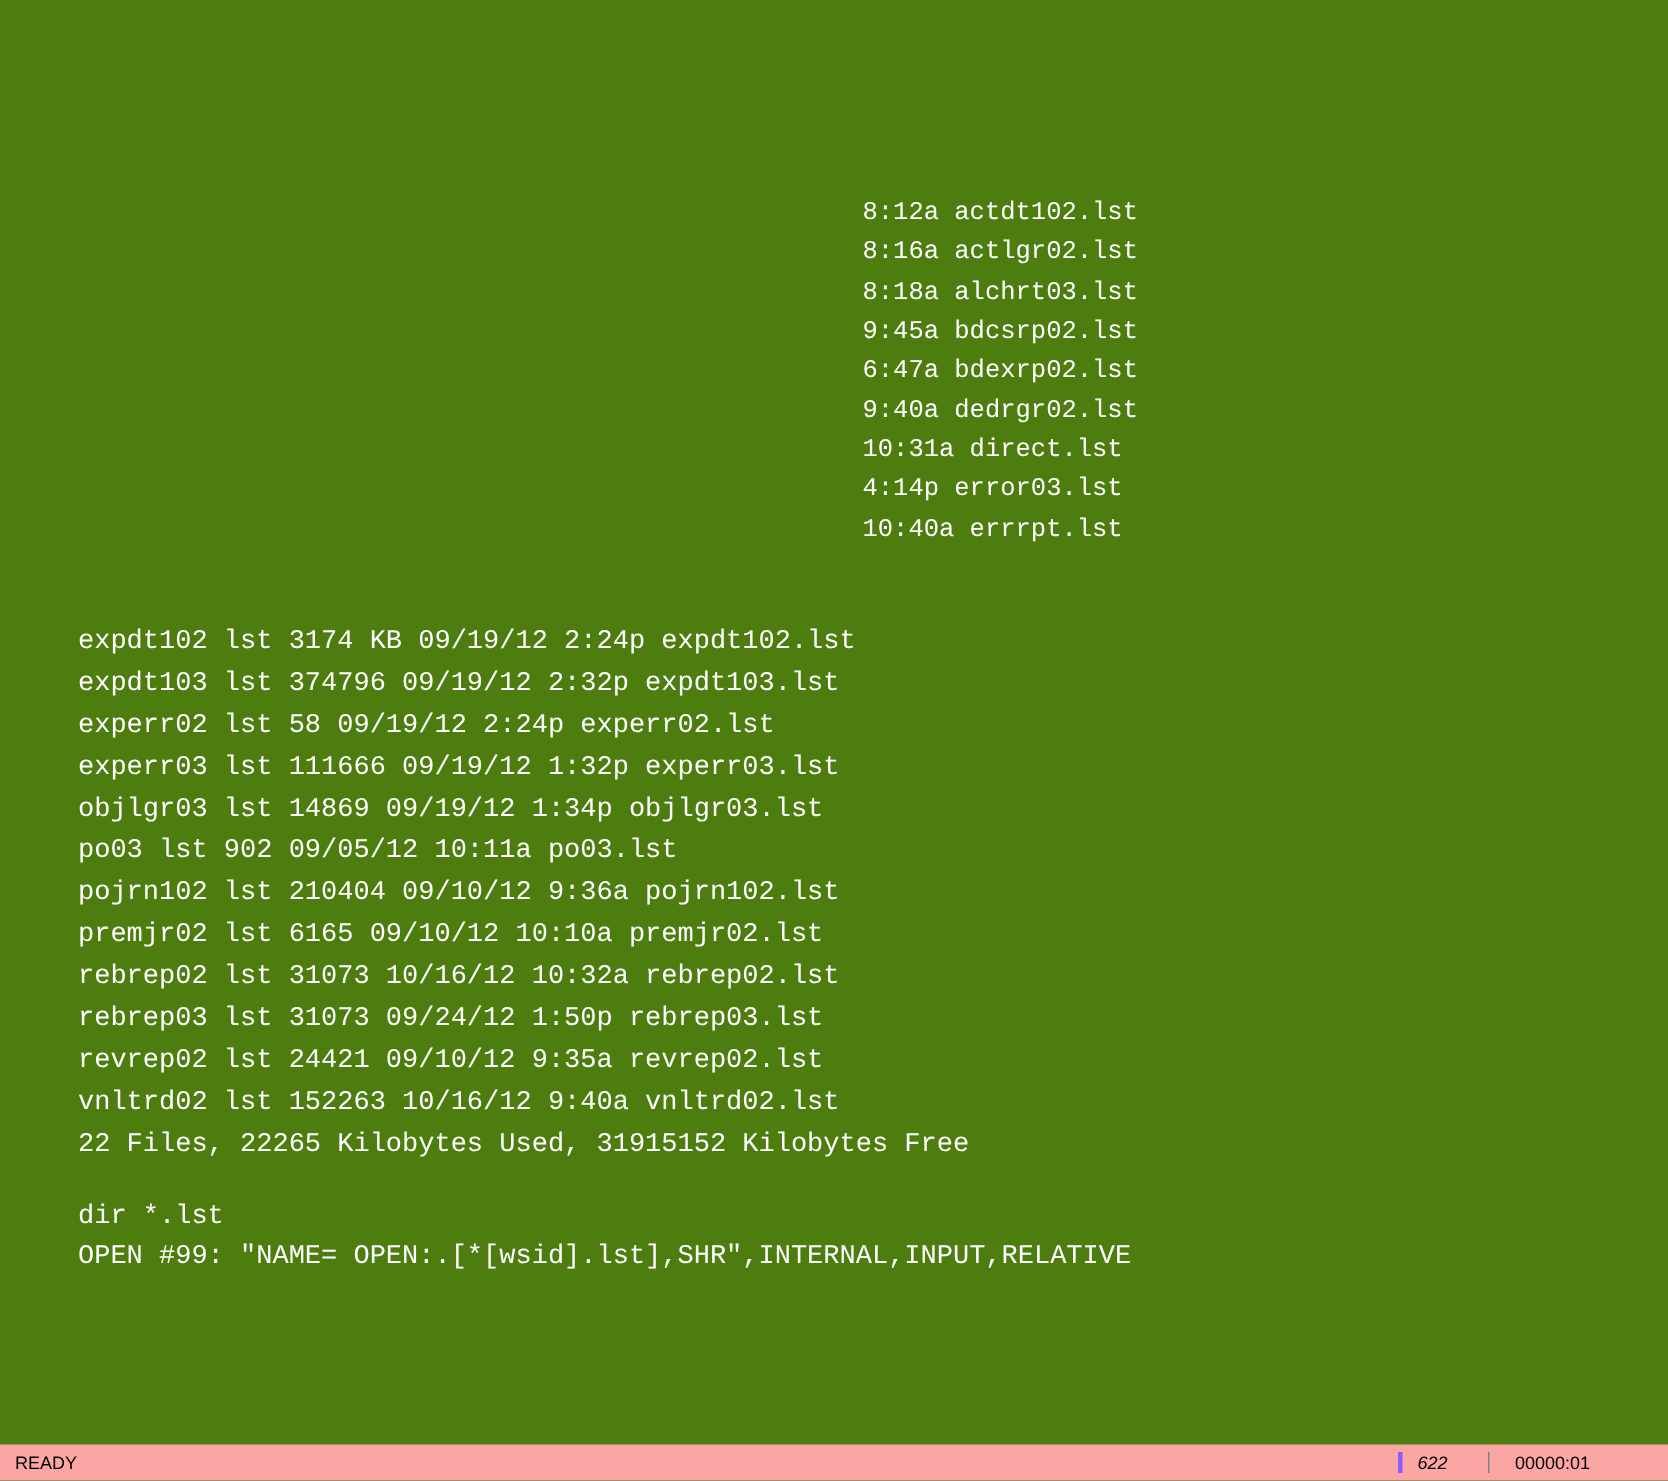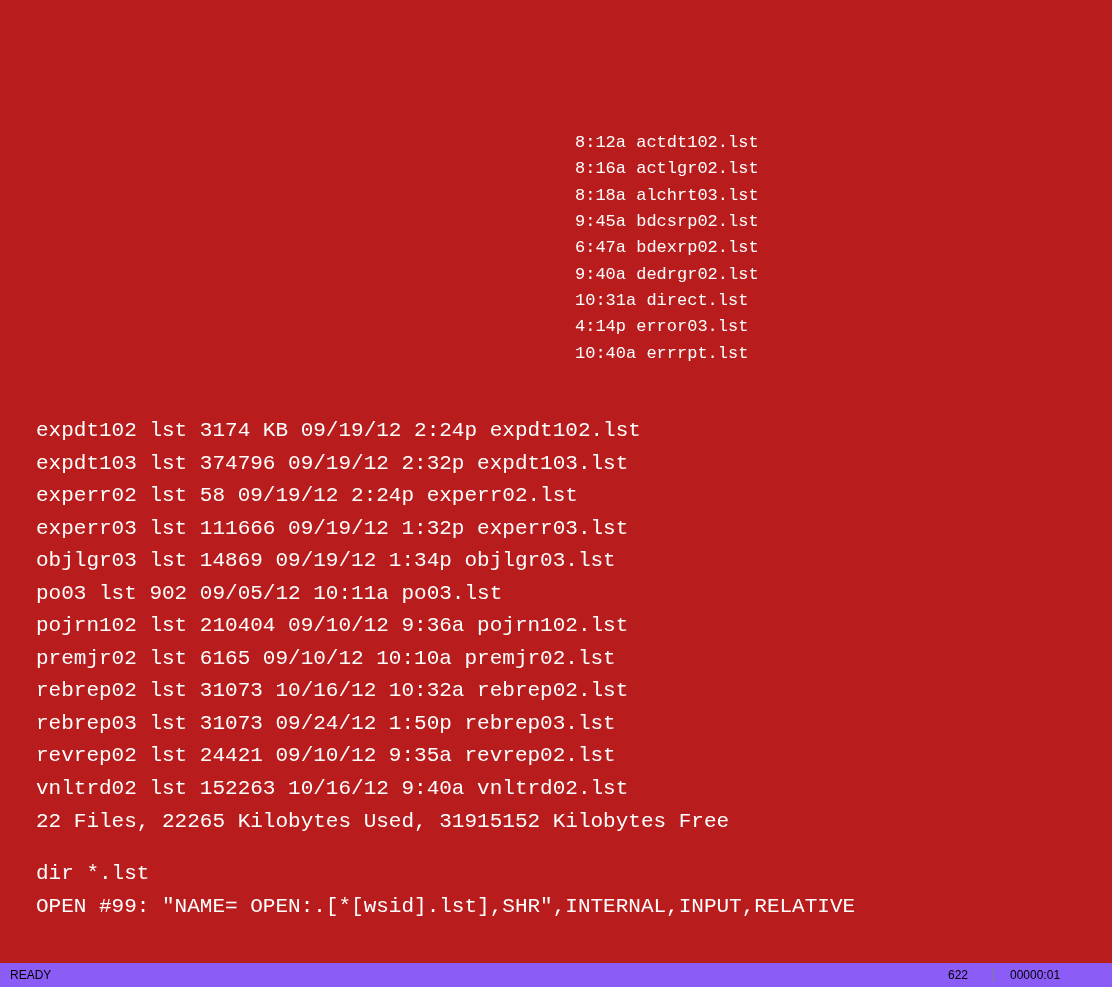--- a/index.html
+++ b/index.html
@@ -11,21 +11,21 @@
       overflow: hidden;
       position: relative;
     }
 
     
     .terminal-bg {
       position: absolute;
       top: 0; left: 0;
       width: 1112px;
       height: 987px;
-      background: #b91c1c;
+      background: #4d7c0f;
       color: #ffffff;
       font-family: 'Courier New', Courier, monospace;
       font-size: 18px;
     }
 
     
     .right-panel {
       position: absolute;
       top: 130px;
       left: 565px;
@@ -36,47 +36,48 @@
       padding-left: 10px;
     }
 
     
     .bottom-panel {
       position: absolute;
       top: 415px;
       left: 0;
       right: 0;
       color: #ffffff;
-      font-size: 21px;
+      font-size: 18px;
       line-height: 1.55;
-      padding-left: 36px;
+      padding-left: 52px;
     }
 
     
     .status-bar {
       position: absolute;
       bottom: 0;
       left: 0;
       right: 0;
       height: 24px;
-      background: #8b5cf6;
+      background: #fca5a5;
       display: flex;
       align-items: center;
       font-family: Arial, sans-serif;
       font-size: 12px;
       color: #000;
     }
     .status-ready {
       padding: 0 10px;
       flex: 1;
     }
     .status-num1 {
       padding: 0 10px;
-      border-left: 6px solid #8b5cf6;
+      border-left: 3px solid #8b5cf6;
       min-width: 60px;
+      font-style: italic;
     }
     .status-num2 {
       padding: 0 17px;
       border-left: 1px solid #808080;
       min-width: 90px;
     }
     .status-num3 {
       padding: 0 10px;
       border-left: 1px solid #808080;
       min-width: 30px;

